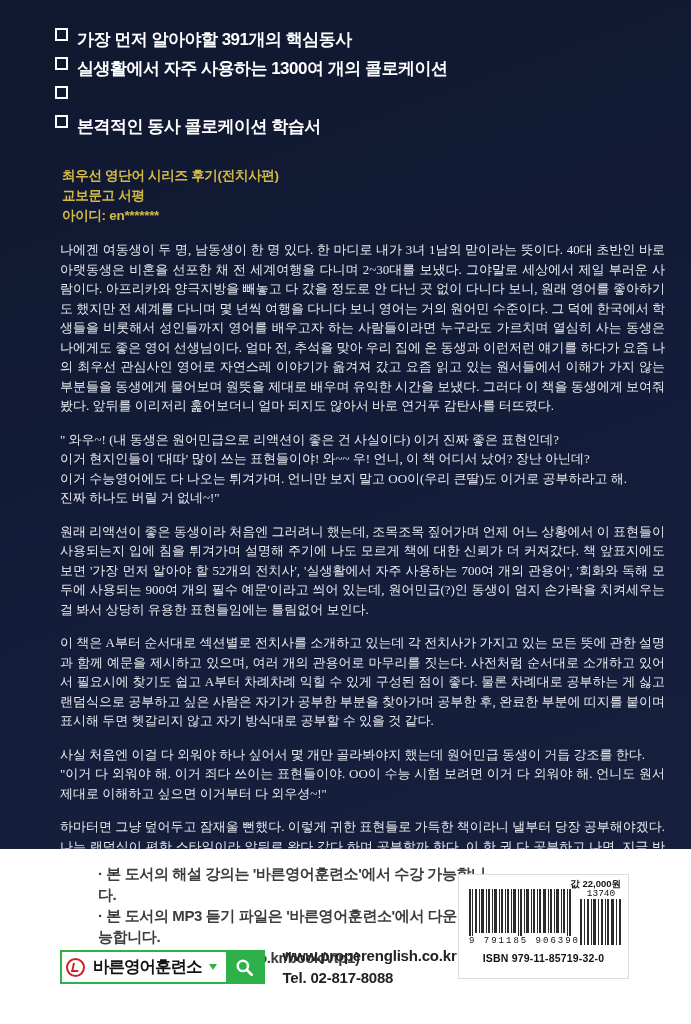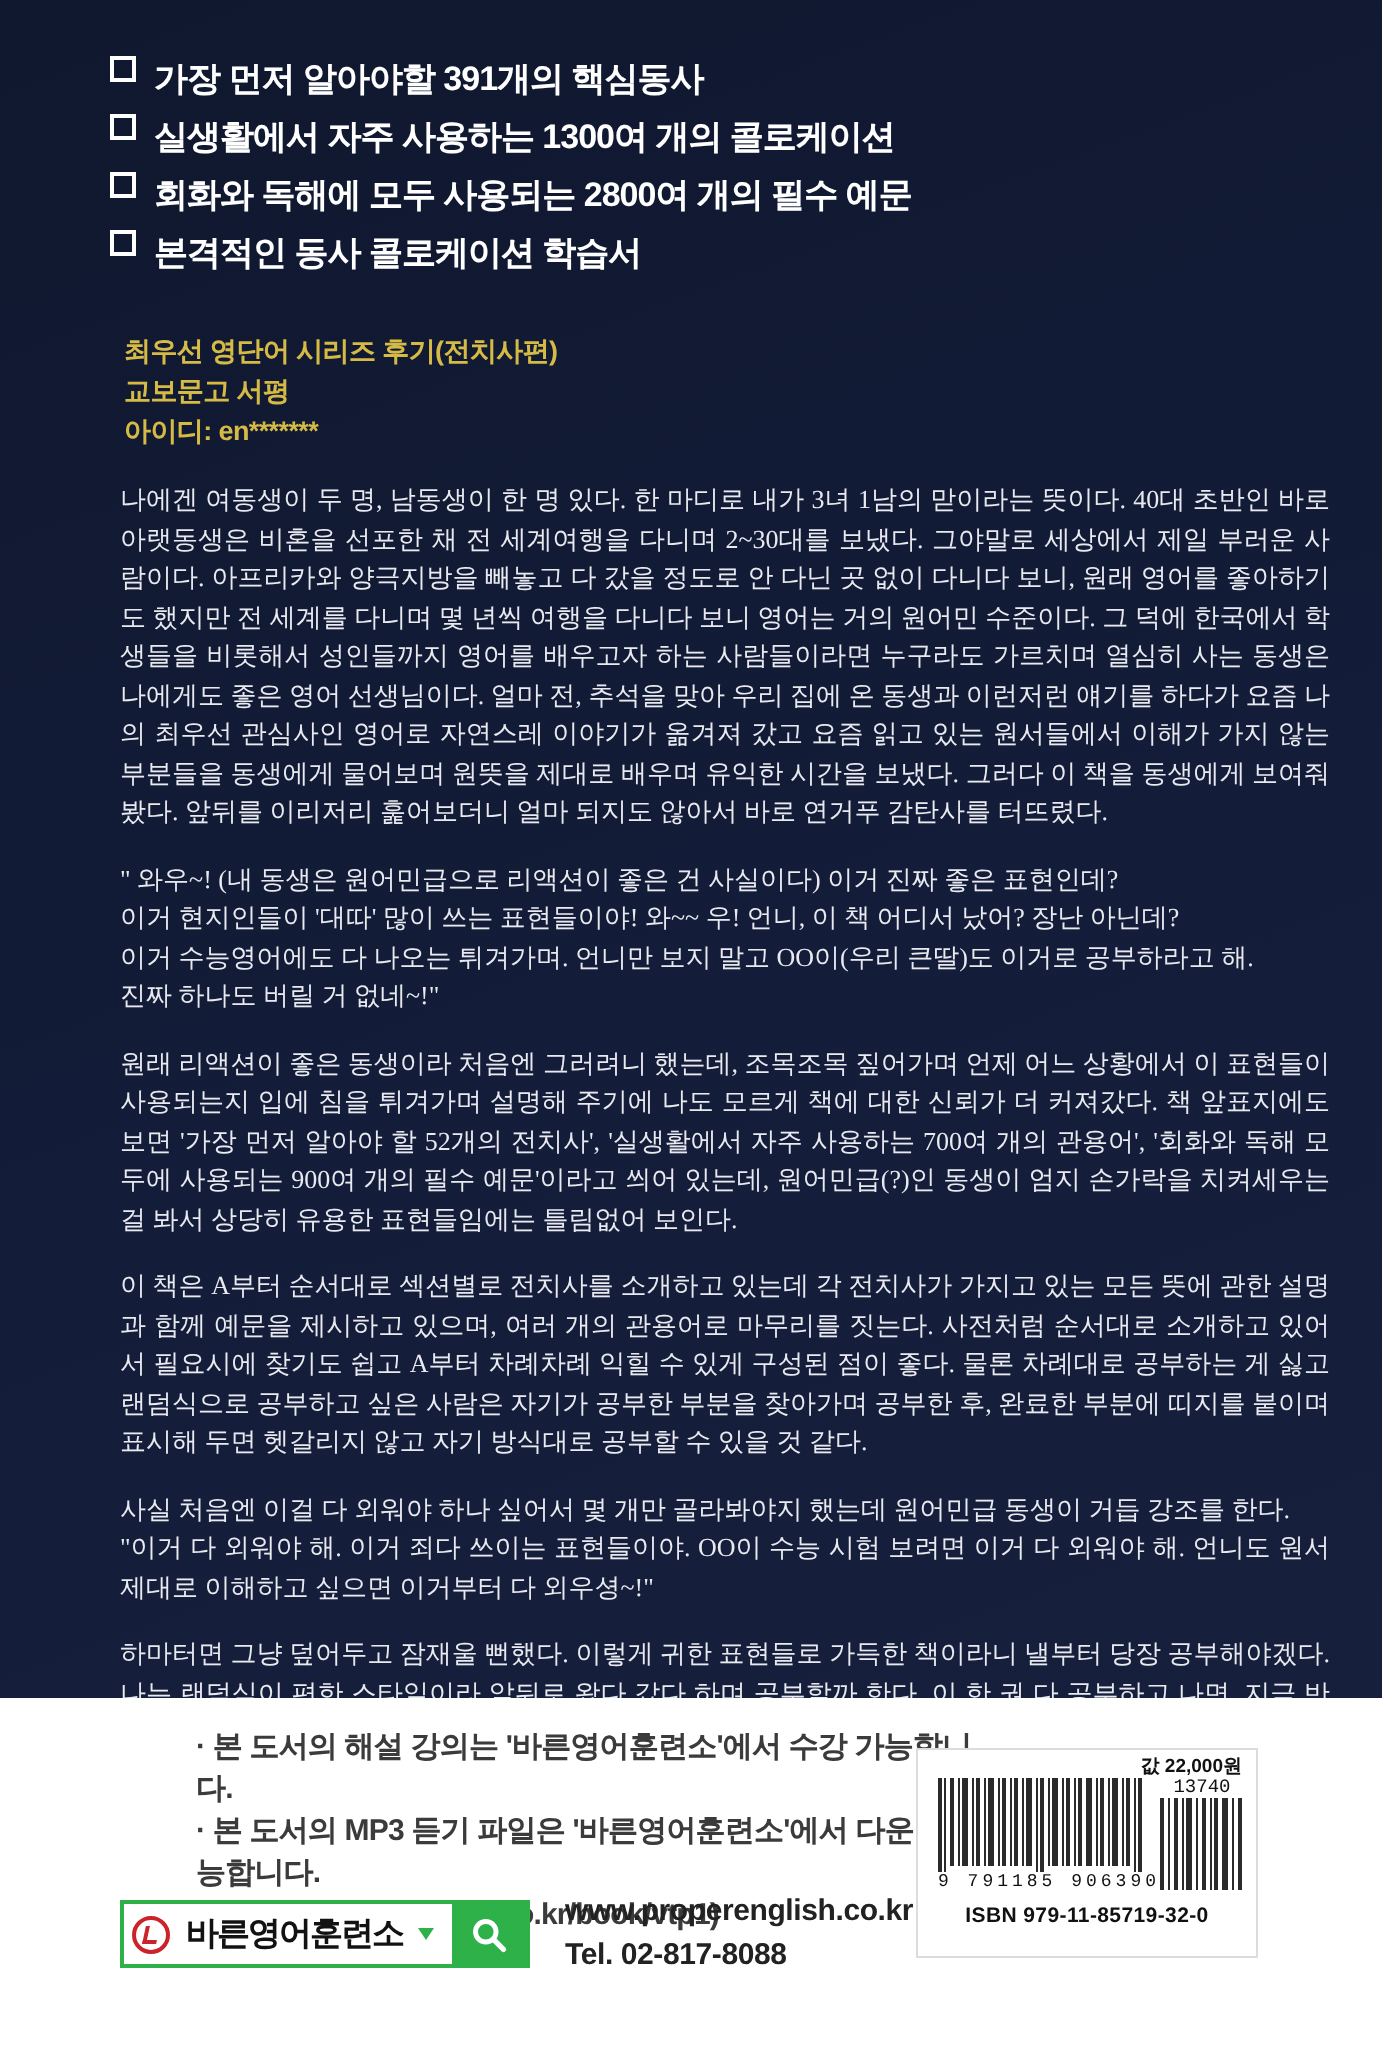--- a/index.html
+++ b/index.html
@@ -123,21 +123,20 @@
       <li>
         <span class="cb"></span>
         <span>가장 먼저 알아야할 391개의 핵심동사</span>
       </li>
       <li>
         <span class="cb"></span>
         <span>실생활에서 자주 사용하는 1300여 개의 콜로케이션</span>
       </li>
       <li>
         <span class="cb"></span>
-        <span>회화와 독해에 모두 사용되는 2800여 개의 필수 예문</span>
       </li>
       <li>
         <span class="cb"></span>
         <span>본격적인 동사 콜로케이션 학습서</span>
       </li>
     </ul>
 
     <div class="review-header">
       <div>최우선 영단어 시리즈 후기(전치사편)</div>
       <div>교보문고 서평</div>

